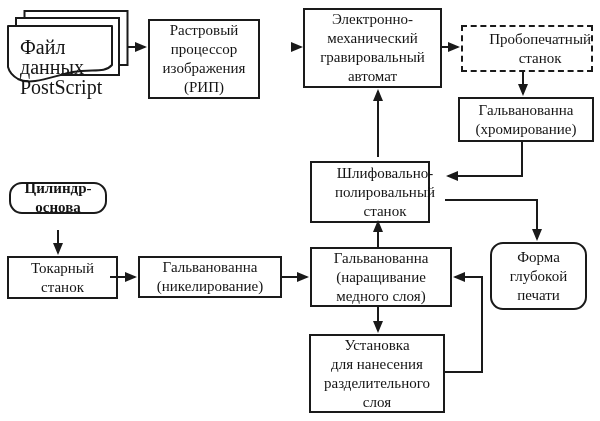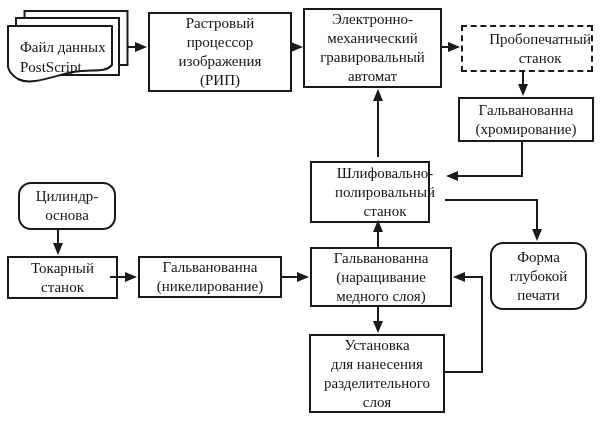--- a/index.html
+++ b/index.html
@@ -24,40 +24,40 @@
   .node .lbl{
     white-space:pre-line;
     font-size:15px;
     line-height:19px;
   }
   .node.dashed{border-style:dashed;}
   .node.rounded{border-radius:13px;}
   .doc-wrap{position:absolute;left:7px;top:10px;width:122px;height:80px;}
   .doc-text{
     position:absolute;left:13px;top:27px;width:100px;
-    font-size:15px;line-height:20px;text-align:left;white-space:pre-line;
+    font-size:20px;line-height:20px;text-align:left;white-space:pre-line;
   }
   svg.edges{position:absolute;left:0;top:0;pointer-events:none;}
 </style>
 </head>
 <body>
 
 <div class="stage">
 
   <div class="doc-wrap">
     <svg width="122" height="80" viewBox="0 0 122 80">
       <rect x="17.5" y="1" width="103" height="54" fill="#ffffff" stroke="#1a1a1a" stroke-width="2"></rect>
       <rect x="9" y="8" width="103" height="57" fill="#ffffff" stroke="#1a1a1a" stroke-width="2"></rect>
       <path d="M1,16 L105,16 L105,55 C97,64 84,58 66,62 C46,66 24,76 11,69 C5,65.5 2,61 1,57 Z" fill="#ffffff" stroke="#1a1a1a" stroke-width="2" stroke-linejoin="round"></path>
     </svg>
     <div class="doc-text">Файл данных
 PostScript</div>
   </div>
 
-  <div class="node" style="left:148px;top:12px;width:144px;height:80px;">
+  <div class="node" style="left:148px;top:19px;width:112px;height:80px;">
     <div class="lbl">Растровый
 процессор
 изображения
 (РИП)</div>
   </div>
 
   <div class="node" style="left:303px;top:8px;width:139px;height:80px;">
     <div class="lbl">Электронно-
 механический
 гравировальный
@@ -73,21 +73,21 @@
     <div class="lbl">Гальванованна
 (хромирование)</div>
   </div>
 
   <div class="node" style="left:310px;top:161px;width:120px;height:62px;padding-left:30px;">
     <div class="lbl">Шлифовально-
 полировальный
 станок</div>
   </div>
 
-  <div class="node rounded" style="left:18px;top:182px;width:98px;height:48px;">
+  <div class="node rounded" style="left:9px;top:182px;width:98px;height:32px;font-weight:bold;">
     <div class="lbl">Цилиндр-
 основа</div>
   </div>
 
   <div class="node" style="left:7px;top:256px;width:111px;height:43px;">
     <div class="lbl">Токарный
 станок</div>
   </div>
 
   <div class="node" style="left:138px;top:256px;width:144px;height:42px;">

